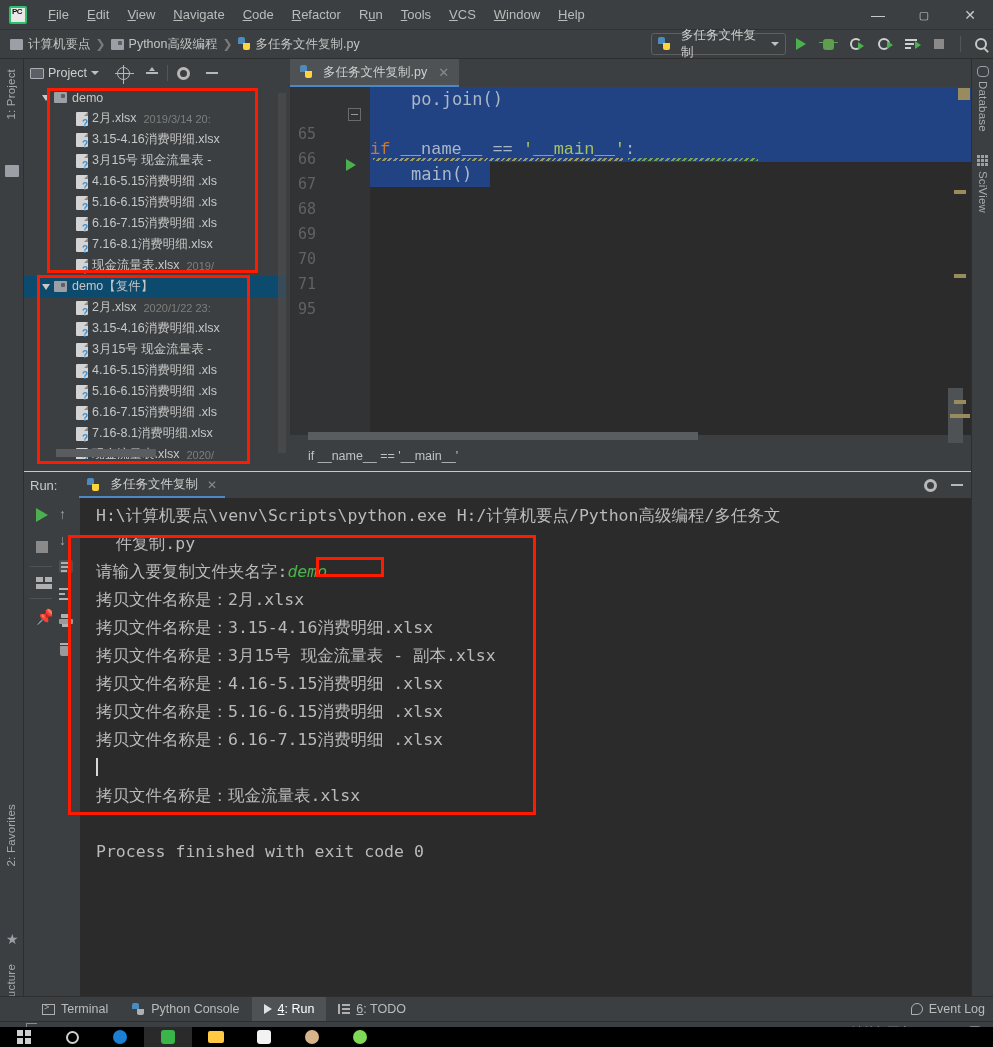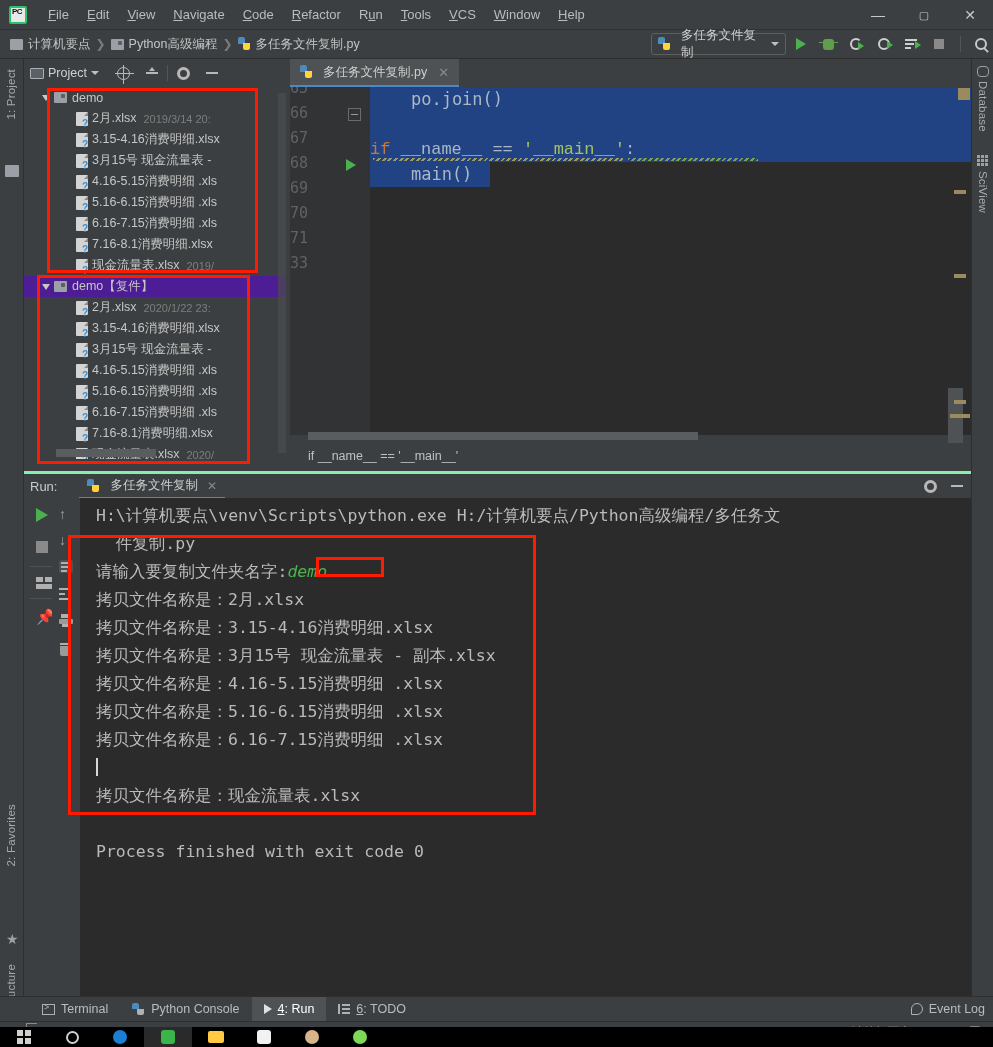--- a/index.html
+++ b/index.html
@@ -132,21 +132,21 @@
   .collapse::after{content:"";position:absolute;left:3px;top:0;border-left:3px solid transparent;border-right:3px solid transparent;border-bottom:4px solid #b8b8b8;}
   .gear { width:13px;height:13px;border-radius:50%;border:3px solid #b8b8b8; position:relative;}
   .gear::after{content:"";position:absolute;left:2px;top:2px;width:3px;height:3px;background:#3c3f41;border-radius:50%;}
   .minus { width:12px;height:2px;background:#b8b8b8; }
 
   .proj-tree {
     position:absolute; left:24px; top:87px; width:262px; height:372px;
     background:#3c3f41; overflow:hidden; font-size:12.5px;
   }
   .tnode { height:21px; display:flex; align-items:center; white-space:nowrap; }
-  .tnode.sel { background:#4c1d95; }
+  .tnode.sel { background:#0c4a6e; }
   .arrow-dn { width:0;height:0;border-left:4.5px solid transparent;border-right:4.5px solid transparent;border-top:6px solid #c8c8c8; margin-right:4px; flex:none;}
   .fname { color:#c6c6c6; }
   .fdate { color:#7d7d7d; font-size:11px; margin-left:7px; }
   .ico-xls {
     width:12px;height:14px;background:#d4d4d4;border-radius:1px;margin-right:4px;
     position:relative;flex:none;
   }
   .ico-xls::before{content:"";position:absolute;right:0;top:0;border-left:4px solid transparent;border-bottom:4px solid #8a8a8a;}
   .ico-xls::after{content:"?";position:absolute;left:6px;bottom:-3px;font-size:10px;color:#3b8ed0;font-weight:bold;font-family:"Liberation Sans",sans-serif;}
 
@@ -168,21 +168,21 @@
   .tab-x { color:#8a8a8a; font-size:13px; margin-left:6px; }
 
   .editor {
     position:absolute; left:290px; top:87px; width:681px; height:348px;
     background:#2b2b2b; overflow:hidden;
   }
   .gutter {
     position:absolute; left:0; top:0; width:80px; height:348px; background:#313335;
     font-family:"DejaVu Sans Mono", monospace; font-size:15px; color:#606366;
   }
-  .lnum { position:absolute; right:46px; text-align:left; width:34px; }
+  .lnum { position:absolute; right:46px; text-align:center; width:34px;margin-top:46px; }
   .fold-minus { position:absolute; left:58px; width:13px;height:13px; border:1px solid #6b6b6b; }
   .fold-minus::after{content:"";position:absolute;left:2px;top:5px;width:7px;height:1px;background:#9a9a9a;}
   .gut-run { position:absolute; left:56px; width:0;height:0;border-top:6px solid transparent;border-bottom:6px solid transparent;border-left:10px solid #4caf50;}
 
   .code {
     position:absolute; left:80px; top:0; right:0; height:348px;
     font-family:"DejaVu Sans Mono", monospace; font-size:17px; line-height:25px;
     white-space:pre; color:#a9b7c6;
   }
   .cline { position:absolute; left:0; height:25px; display:flex; align-items:center;}
@@ -204,21 +204,21 @@
   .crumbbar {
     position:absolute; left:290px; top:443px; width:681px; height:26px;
     background:#3c3f41; display:flex; align-items:center; padding-left:18px;
     font-size:12.5px; color:#c0c0c0;
   }
 
   
   .run-header {
     position:absolute; left:24px; top:471px; width:947px; height:27px;
     background:#3c3f41; display:flex; align-items:center; gap:8px; padding-left:6px;
-    border-top:3px solid #86efac;
+    border-top:1px solid #86efac;
   }
   .run-label { font-size:13px; color:#c9c9c9; }
   .run-tab {
     display:flex; align-items:center; gap:5px; font-size:12.5px; color:#cfcfcf;
     padding:4px 8px 3px 8px; border-bottom:2px solid #4a88c7;
   }
   .runtools-right { position:absolute; right:8px; display:flex; gap:14px; align-items:center; }
 
   .run-sidebar {
     position:absolute; left:24px; top:498px; width:52px; height:498px;
@@ -512,21 +512,21 @@
 
   <div class="editor">
     <div class="gutter">
       <div class="lnum" style="top:-8px;">65</div>
       <div class="lnum" style="top:17px;">66</div>
       <div class="lnum" style="top:42px;">67</div>
       <div class="lnum" style="top:67px;">68</div>
       <div class="lnum" style="top:92px;">69</div>
       <div class="lnum" style="top:117px;">70</div>
       <div class="lnum" style="top:142px;">71</div>
-      <div class="lnum" style="top:167px;">33</div>
+      <div class="lnum" style="top:167px;">95</div>
       <div class="fold-minus" style="top:21px;"></div>
       <div class="gut-run" style="top:72px;"></div>
     </div>
 
     <div class="code">
       
       <div class="hl-full" style="top:0px; height:75px;"></div>
       <div class="cline" style="top:0px;"><span>&nbsp;&nbsp;&nbsp;&nbsp;po.join()</span></div>
       <div class="cline" style="top:25px;"></div>
       <div class="cline" style="top:50px;font-family:Liberation Mono, monospace;"><span class="kw">if</span><span> __name__ == </span><span class="str">'__main__'</span><span>:</span></div>

